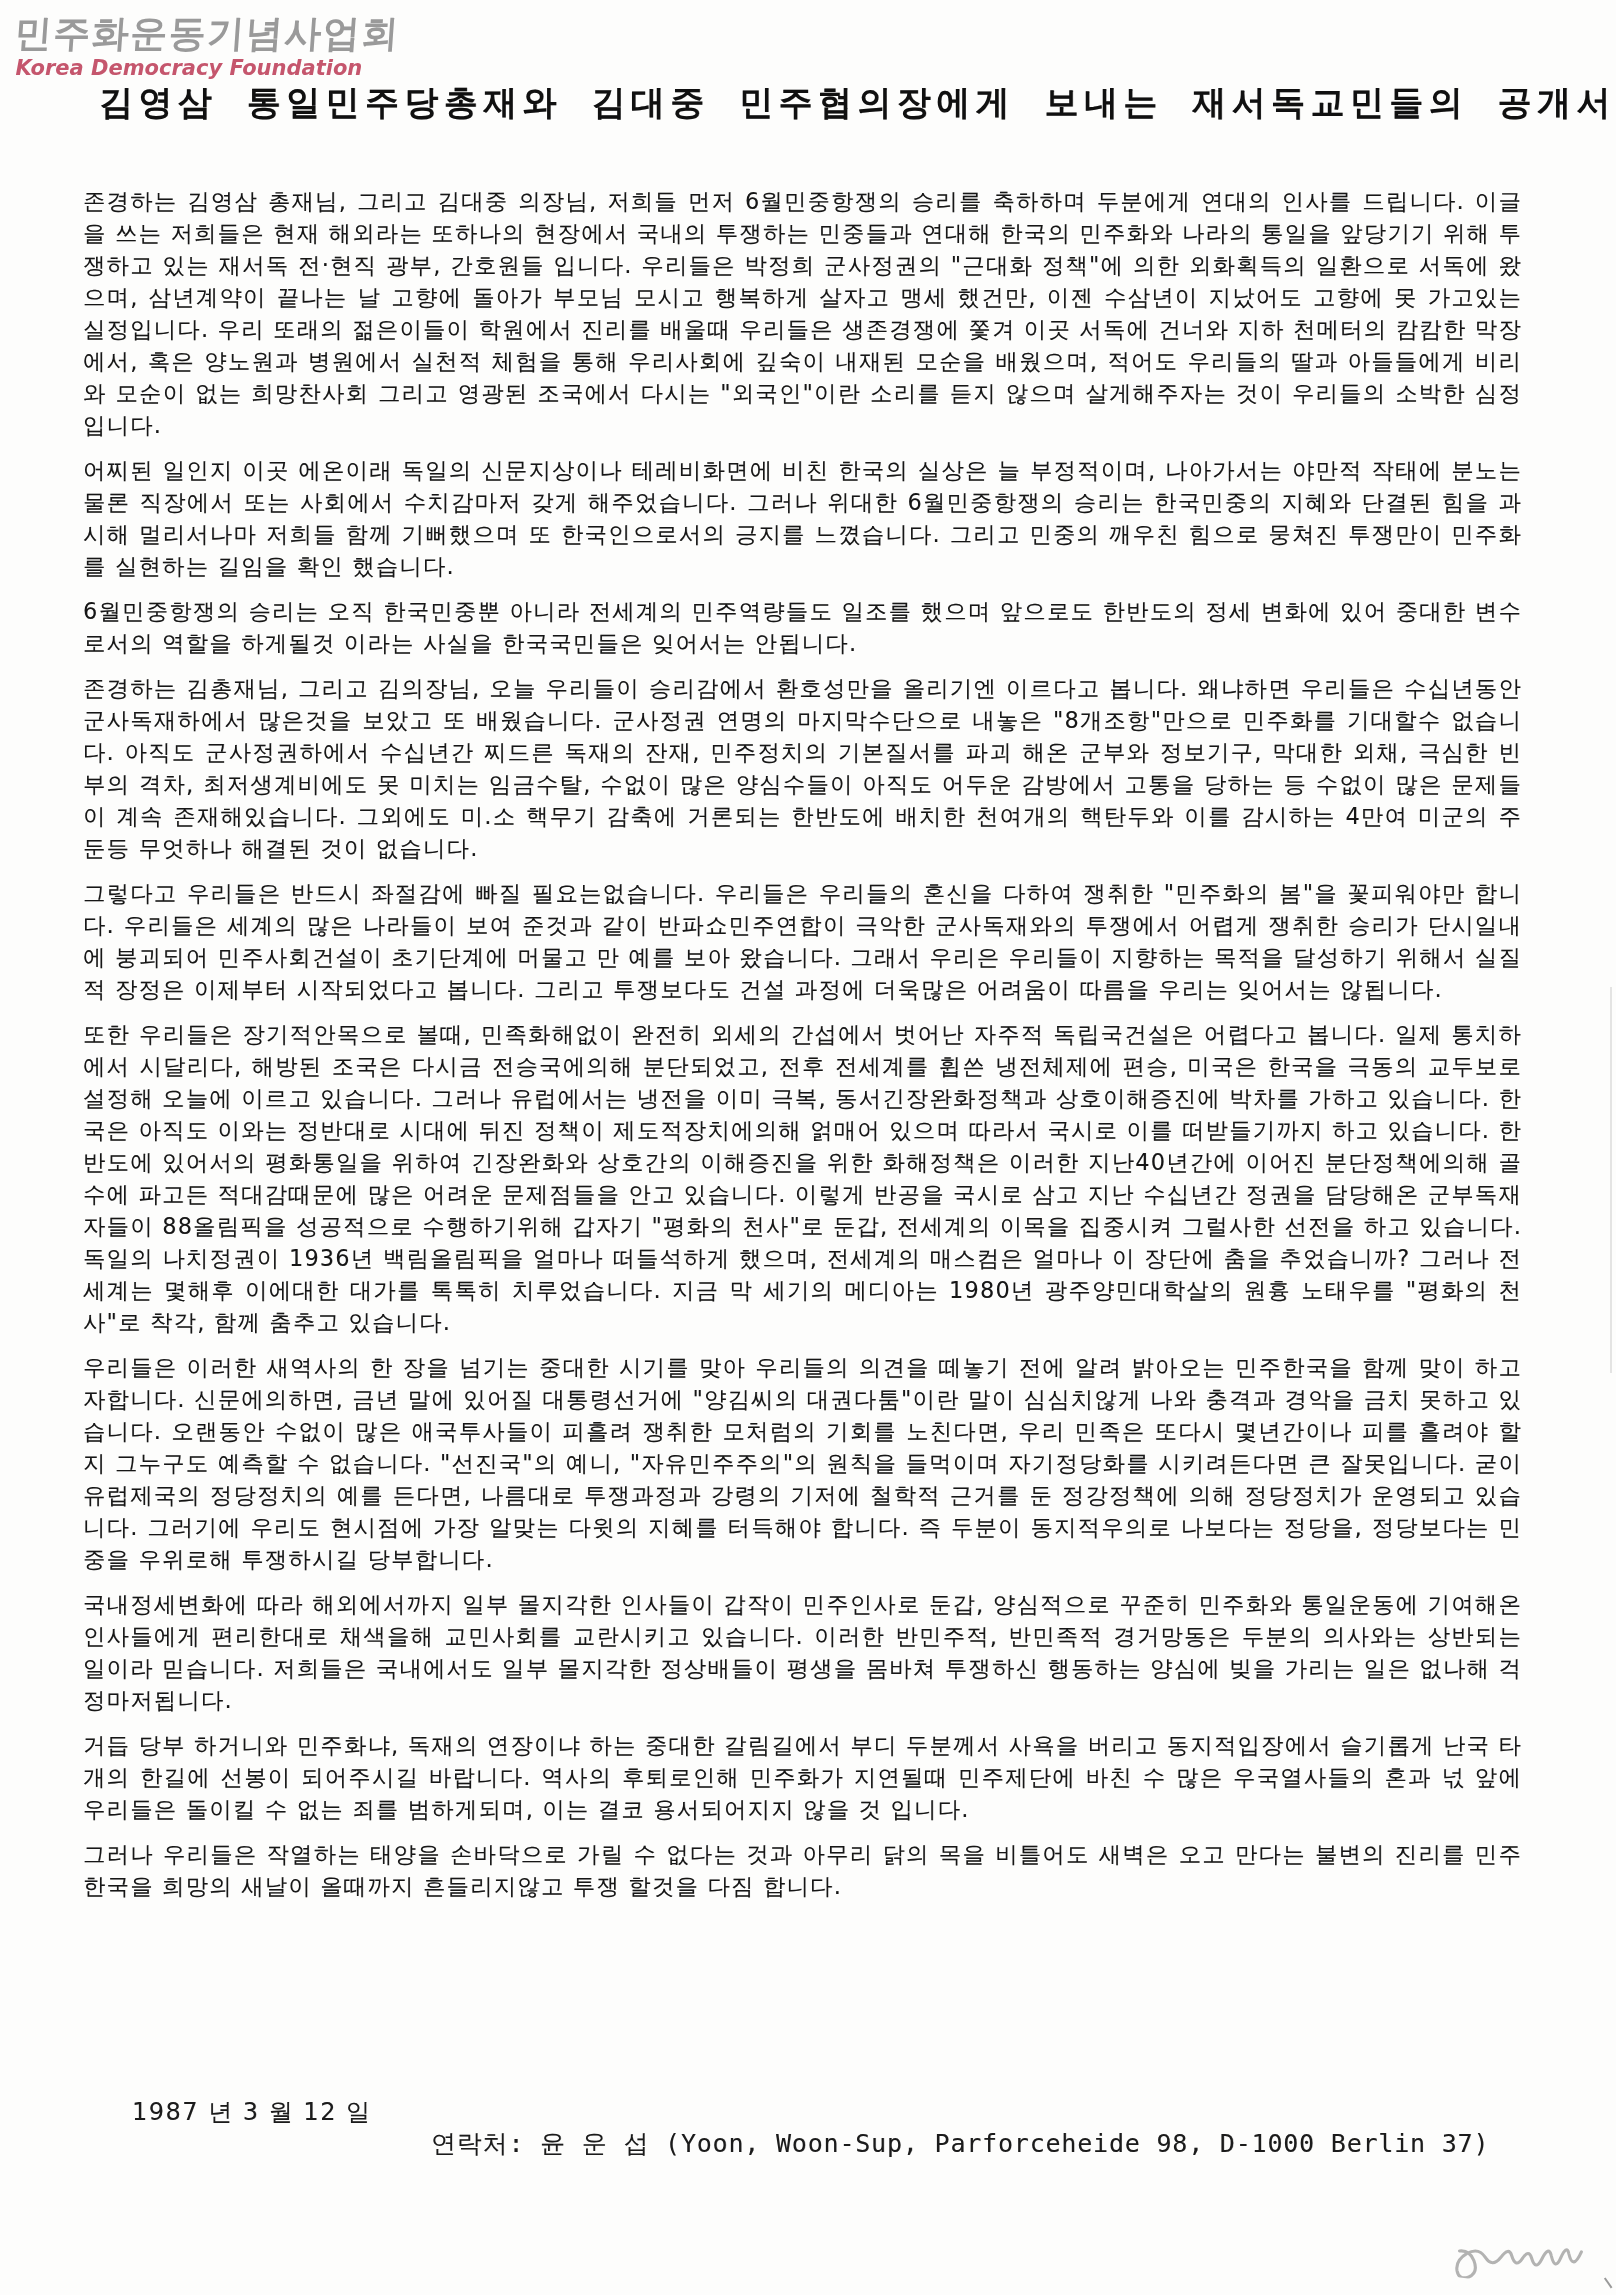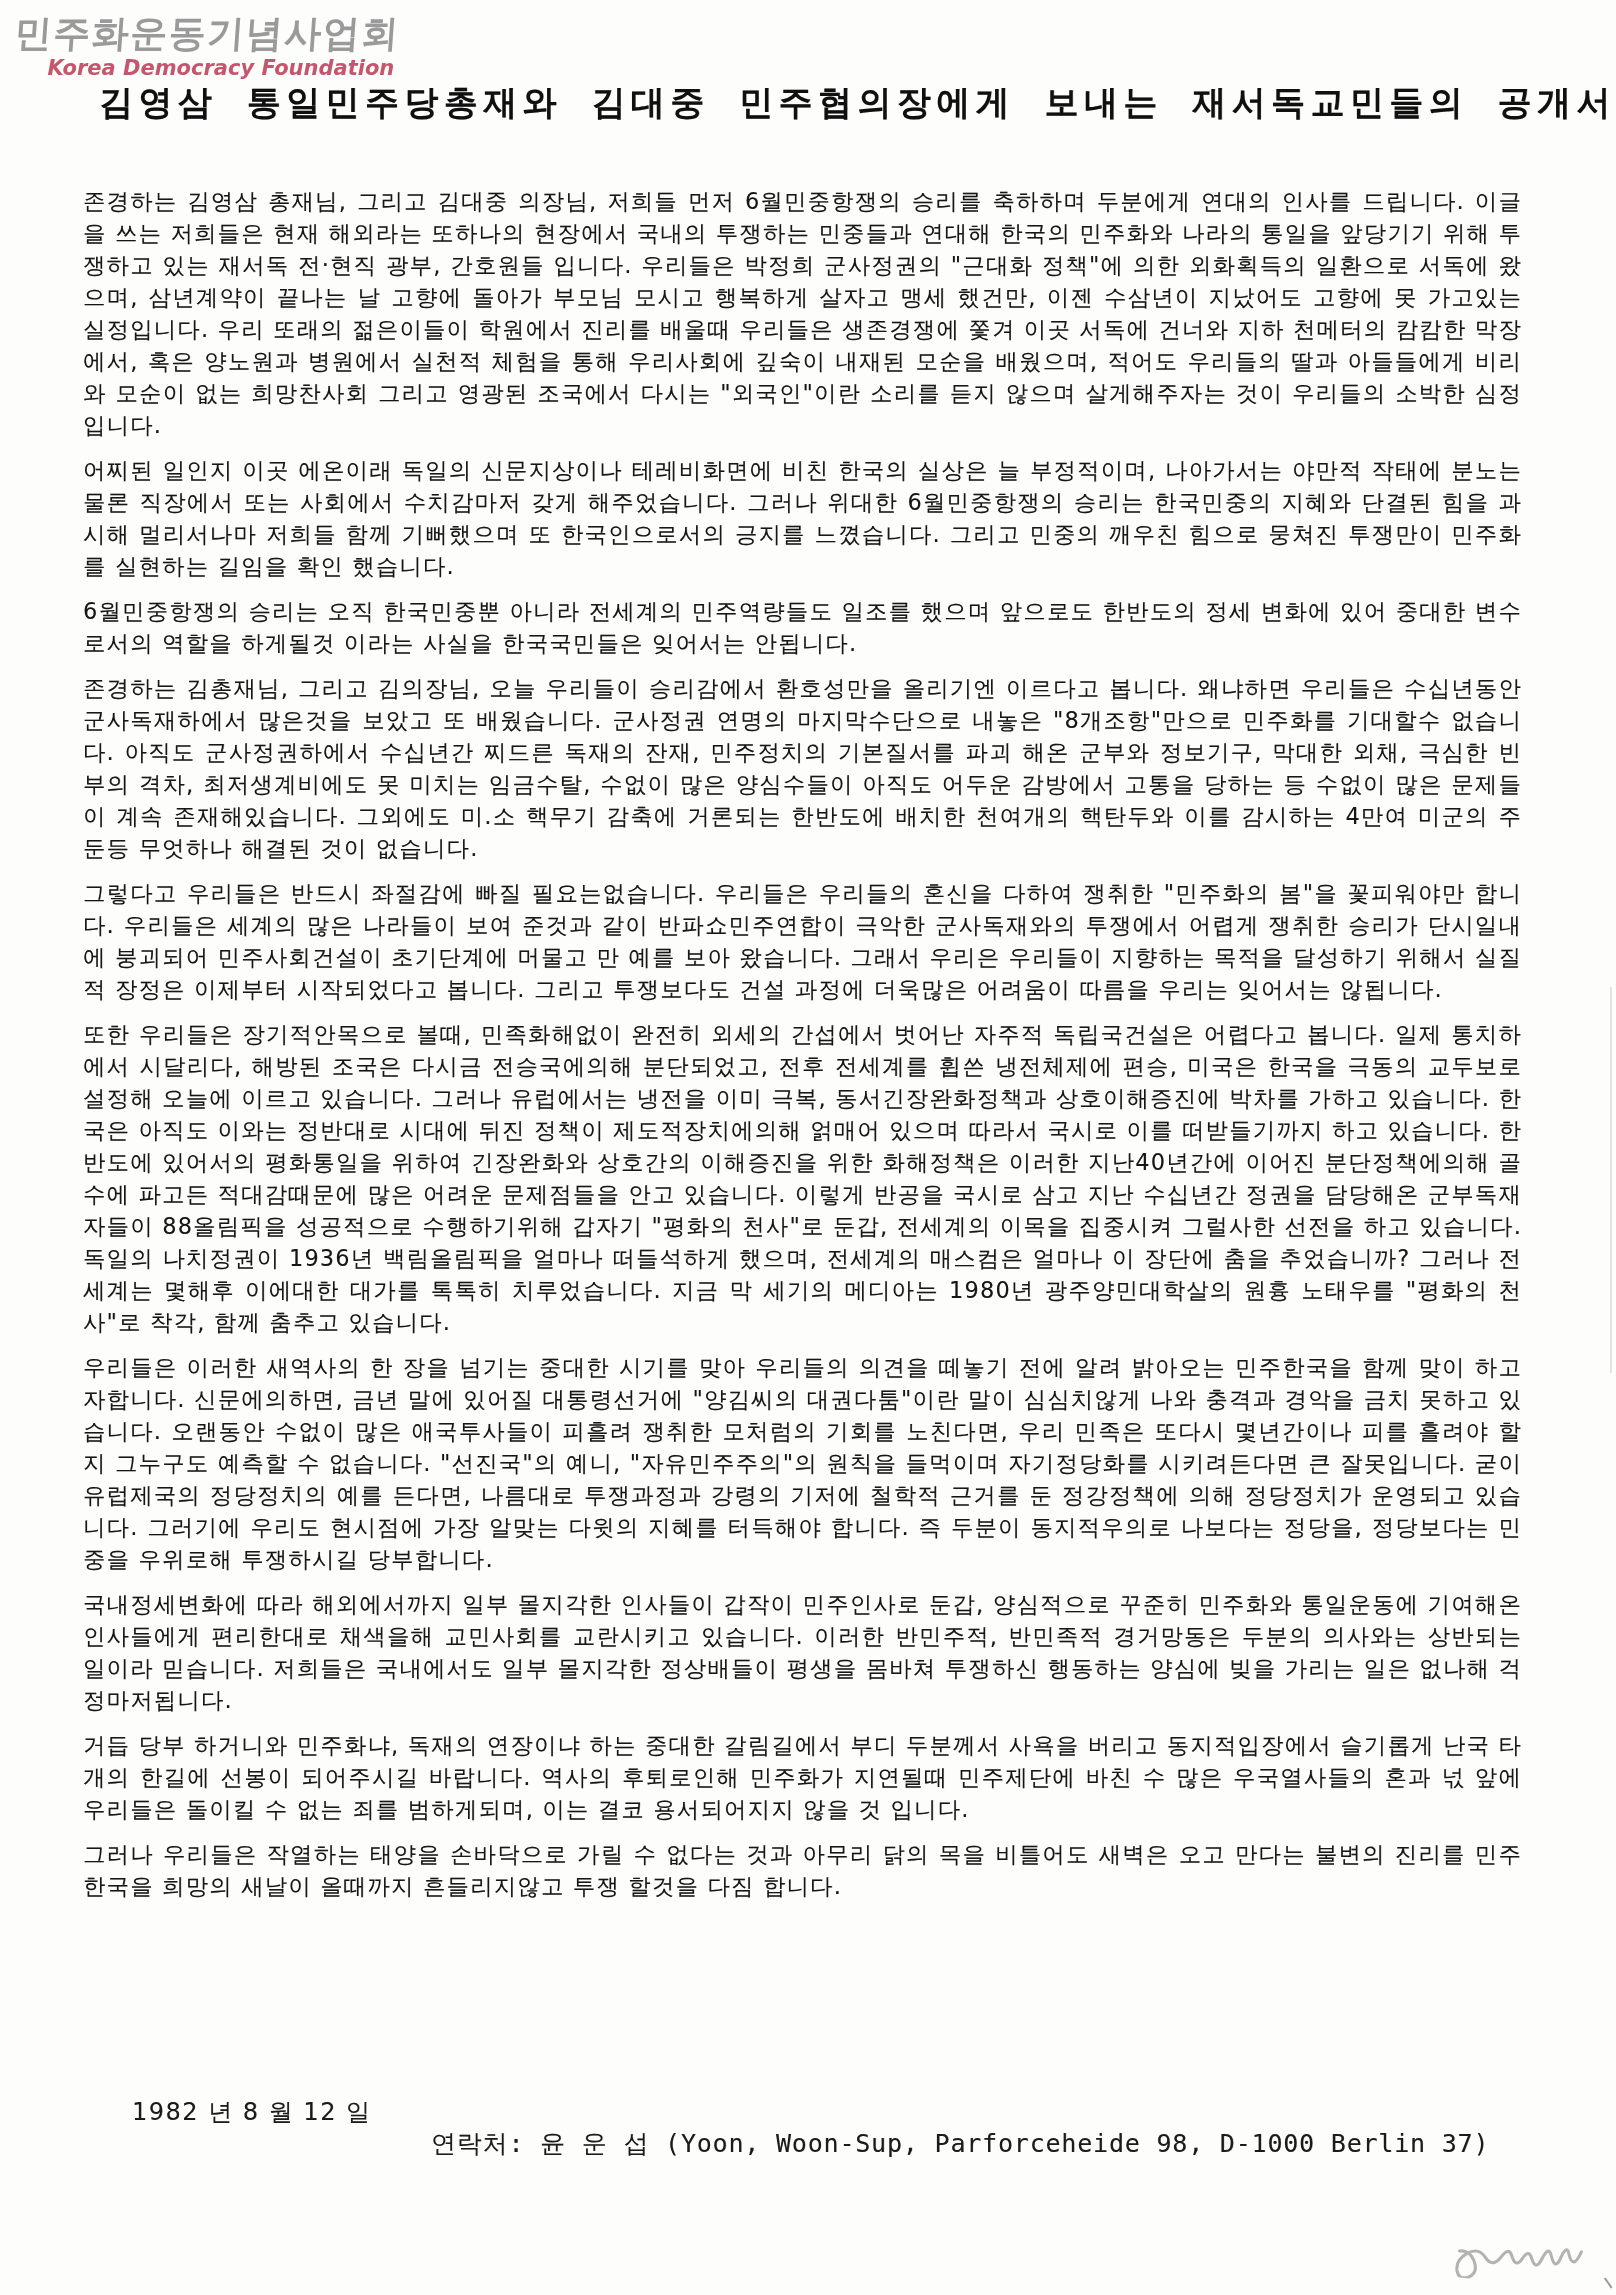--- a/index.html
+++ b/index.html
@@ -15,21 +15,21 @@
   
   .logo{position:absolute;top:14px;left:15.4px;}
   .logo-kr{
     font-size:37px;font-weight:bold;color:#9a9a9a;
     letter-spacing:1.5px;line-height:1.05;
     font-family:"DejaVu Serif","Liberation Serif",serif;
     transform:skewX(-4deg);
   }
   .logo-en{
     margin-top:3.1px;font-size:21px;font-weight:bold;font-style:italic;
-    color:#c5566d;letter-spacing:0px;margin-left:32px;
+    color:#c5566d;letter-spacing:0px;
   }
   
   .title{
     position:absolute;top:80px;left:99px;width:1436px;
     text-align:center;font-size:34px;font-weight:700;
     letter-spacing:5.4px;word-spacing:12.3px;color:#101010;
     text-shadow:0.4px 0.4px 0 rgba(0,0,0,.35);
     white-space:nowrap;
   }
   
@@ -100,21 +100,21 @@
     <p class="para">존경하는 김총재님, 그리고 김의장님, 오늘 우리들이 승리감에서 환호성만을 올리기엔 이르다고 봅니다. 왜냐하면 우리들은 수십년동안 군사독재하에서 많은것을 보았고 또 배웠습니다. 군사정권 연명의 마지막수단으로 내놓은 "8개조항"만으로 민주화를 기대할수 없습니다. 아직도 군사정권하에서 수십년간 찌드른 독재의 잔재, 민주정치의 기본질서를 파괴 해온 군부와 정보기구, 막대한 외채, 극심한 빈부의 격차, 최저생계비에도 못 미치는 임금수탈, 수없이 많은 양심수들이 아직도 어두운 감방에서 고통을 당하는 등 수없이 많은 문제들이 계속 존재해있습니다. 그외에도 미.소 핵무기 감축에 거론되는 한반도에 배치한 천여개의 핵탄두와 이를 감시하는 4만여 미군의 주둔등 무엇하나 해결된 것이 없습니다.</p>
     <p class="para">그렇다고 우리들은 반드시 좌절감에 빠질 필요는없습니다. 우리들은 우리들의 혼신을 다하여 쟁취한 "민주화의 봄"을 꽃피워야만 합니다. 우리들은 세계의 많은 나라들이 보여 준것과 같이 반파쇼민주연합이 극악한 군사독재와의 투쟁에서 어렵게 쟁취한 승리가 단시일내에 붕괴되어 민주사회건설이 초기단계에 머물고 만 예를 보아 왔습니다. 그래서 우리은 우리들이 지향하는 목적을 달성하기 위해서 실질적 장정은 이제부터 시작되었다고 봅니다. 그리고 투쟁보다도 건설 과정에 더욱많은 어려움이 따름을 우리는 잊어서는 않됩니다.</p>
     <p class="para">또한 우리들은 장기적안목으로 볼때, 민족화해없이 완전히 외세의 간섭에서 벗어난 자주적 독립국건설은 어렵다고 봅니다. 일제 통치하에서 시달리다, 해방된 조국은 다시금 전승국에의해 분단되었고, 전후 전세계를 휩쓴 냉전체제에 편승, 미국은 한국을 극동의 교두보로 설정해 오늘에 이르고 있습니다. 그러나 유럽에서는 냉전을 이미 극복, 동서긴장완화정책과 상호이해증진에 박차를 가하고 있습니다. 한국은 아직도 이와는 정반대로 시대에 뒤진 정책이 제도적장치에의해 얽매어 있으며 따라서 국시로 이를 떠받들기까지 하고 있습니다. 한반도에 있어서의 평화통일을 위하여 긴장완화와 상호간의 이해증진을 위한 화해정책은 이러한 지난40년간에 이어진 분단정책에의해 골수에 파고든 적대감때문에 많은 어려운 문제점들을 안고 있습니다. 이렇게 반공을 국시로 삼고 지난 수십년간 정권을 담당해온 군부독재자들이 88올림픽을 성공적으로 수행하기위해 갑자기 "평화의 천사"로 둔갑, 전세계의 이목을 집중시켜 그럴사한 선전을 하고 있습니다. 독일의 나치정권이 1936년 백림올림픽을 얼마나 떠들석하게 했으며, 전세계의 매스컴은 얼마나 이 장단에 춤을 추었습니까? 그러나 전세계는 몇해후 이에대한 대가를 톡톡히 치루었습니다. 지금 막 세기의 메디아는 1980년 광주양민대학살의 원흉 노태우를 "평화의 천사"로 착각, 함께 춤추고 있습니다.</p>
     <p class="para">우리들은 이러한 새역사의 한 장을 넘기는 중대한 시기를 맞아 우리들의 의견을 떼놓기 전에 알려 밝아오는 민주한국을 함께 맞이 하고자합니다. 신문에의하면, 금년 말에 있어질 대통령선거에 "양김씨의 대권다툼"이란 말이 심심치않게 나와 충격과 경악을 금치 못하고 있습니다. 오랜동안 수없이 많은 애국투사들이 피흘려 쟁취한 모처럼의 기회를 노친다면, 우리 민족은 또다시 몇년간이나 피를 흘려야 할지 그누구도 예측할 수 없습니다. "선진국"의 예니, "자유민주주의"의 원칙을 들먹이며 자기정당화를 시키려든다면 큰 잘못입니다. 굳이 유럽제국의 정당정치의 예를 든다면, 나름대로 투쟁과정과 강령의 기저에 철학적 근거를 둔 정강정책에 의해 정당정치가 운영되고 있습니다. 그러기에 우리도 현시점에 가장 알맞는 다윗의 지혜를 터득해야 합니다. 즉 두분이 동지적우의로 나보다는 정당을, 정당보다는 민중을 우위로해 투쟁하시길 당부합니다.</p>
     <p class="para">국내정세변화에 따라 해외에서까지 일부 몰지각한 인사들이 갑작이 민주인사로 둔갑, 양심적으로 꾸준히 민주화와 통일운동에 기여해온 인사들에게 편리한대로 채색을해 교민사회를 교란시키고 있습니다. 이러한 반민주적, 반민족적 경거망동은 두분의 의사와는 상반되는 일이라 믿습니다. 저희들은 국내에서도 일부 몰지각한 정상배들이 평생을 몸바쳐 투쟁하신 행동하는 양심에 빚을 가리는 일은 없나해 걱정마저됩니다.</p>
     <p class="para">거듭 당부 하거니와 민주화냐, 독재의 연장이냐 하는 중대한 갈림길에서 부디 두분께서 사욕을 버리고 동지적입장에서 슬기롭게 난국 타개의 한길에 선봉이 되어주시길 바랍니다. 역사의 후퇴로인해 민주화가 지연될때 민주제단에 바친 수 많은 우국열사들의 혼과 넋 앞에 우리들은 돌이킬 수 없는 죄를 범하게되며, 이는 결코 용서되어지지 않을 것 입니다.</p>
     <p class="para">그러나 우리들은 작열하는 태양을 손바닥으로 가릴 수 없다는 것과 아무리 닭의 목을 비틀어도 새벽은 오고 만다는 불변의 진리를 민주한국을 희망의 새날이 올때까지 흔들리지않고 투쟁 할것을 다짐 합니다.</p>
   </div>
 
   <div class="footer">
-    <div class="date">1982 년 8 월 12 일</div>
+    <div class="date">1987 년 3 월 12 일</div>
     <div class="sig-block">
       <div class="contact">연락처: 윤 운 섭 (Yoon, Woon-Sup, Parforceheide 98, D-1000 Berlin 37)</div>
     </div>
   </div>
 
   <div class="edge-line"></div>
   <div class="corner-tick"></div>
   <svg class="scribble" viewBox="0 0 210 80" fill="none">
     <path d="M8 52 q8 -26 16 -4 q4 12 10 -8 q5 -16 12 2 q5 14 12 -6 q6 -16 13 0 q5 12 12 -2 q7 -14 14 2 q5 12 14 -4 q9 -15 20 -2 q10 12 24 2 q14 -11 10 -24 q-4 -12 -16 -6 q-12 7 -4 22 q7 13 20 10" stroke="#777" stroke-width="4" stroke-linecap="round"></path>
   </svg>

